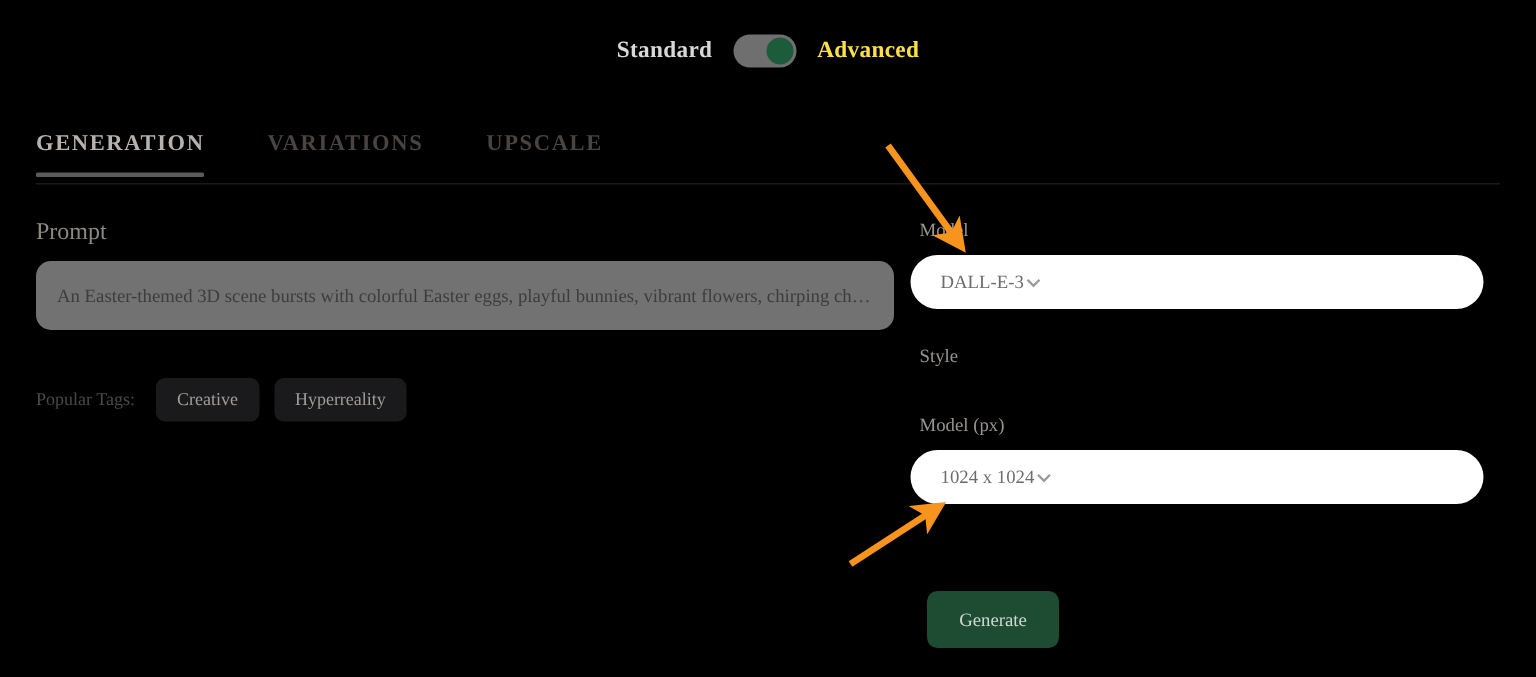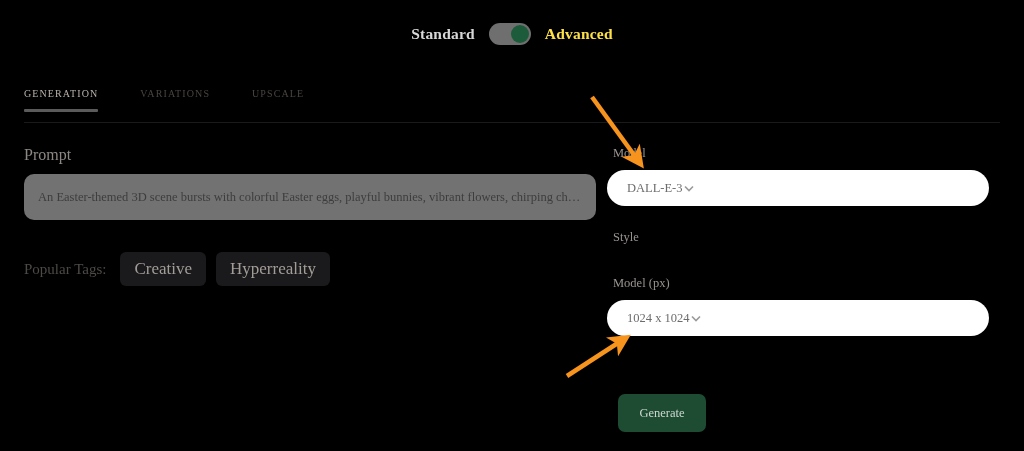--- a/index.html
+++ b/index.html
@@ -59,22 +59,22 @@
     left: 24px;
     top: 88px;
     width: 976px;
     height: 34px;
     border-bottom: 1px solid #1a1a1a;
     display: flex;
     align-items: flex-start;
     gap: 0;
   }
   .tab {
-    font-size: 10px;
-    font-weight: normal;
+    font-size: 15px;
+    font-weight: bold;
     letter-spacing: 1.1px;
     color: #4a4440;
     padding: 0 0 12px 0;
     margin-right: 42px;
     position: relative;
   }
   .tab.active {
     color: #b9b2ac;
   }
   .tab.active::after {
@@ -118,29 +118,29 @@
     text-overflow: ellipsis;
   }
 
   .tags-row {
     margin-top: 32px;
     display: flex;
     align-items: center;
     gap: 10px;
   }
   .tags-label {
-    font-size: 15px;
+    font-size: 12px;
     color: #4d4946;
     margin-right: 4px;
   }
   .tag-chip {
     background: #1a1a1c;
     border-radius: 6px;
     padding: 7px 14px;
-    font-size: 17px;
+    font-size: 12px;
     color: #a39d98;
   }
 
   
   .right-col {
     position: absolute;
     left: 607px;
     top: 146px;
     width: 382px;
   }

